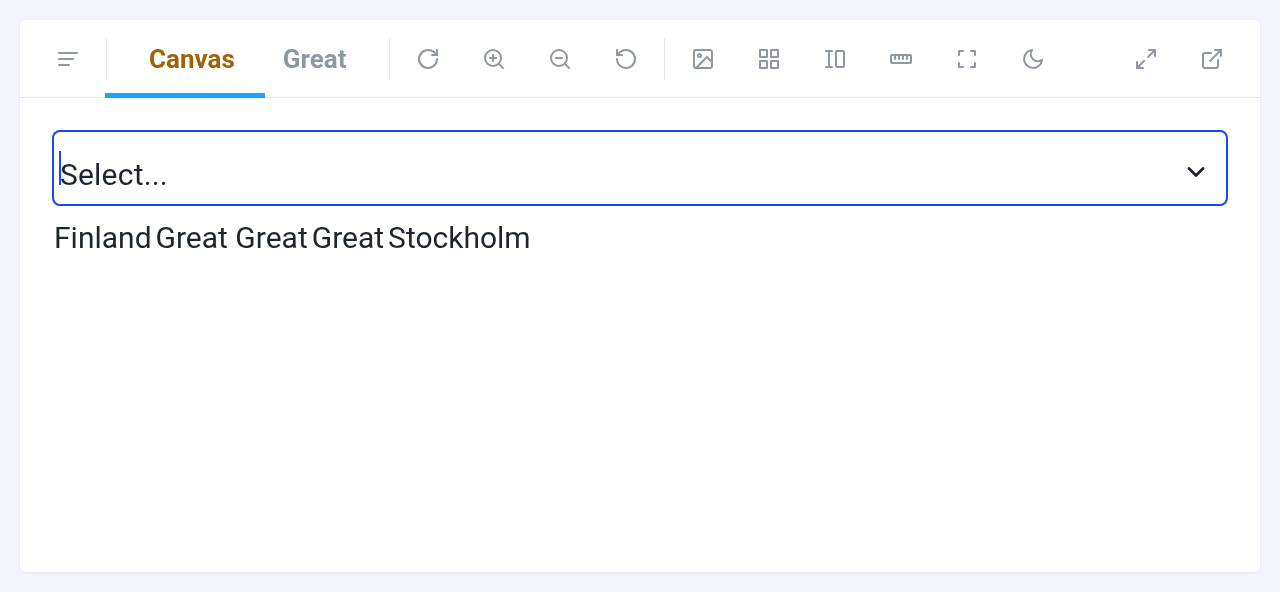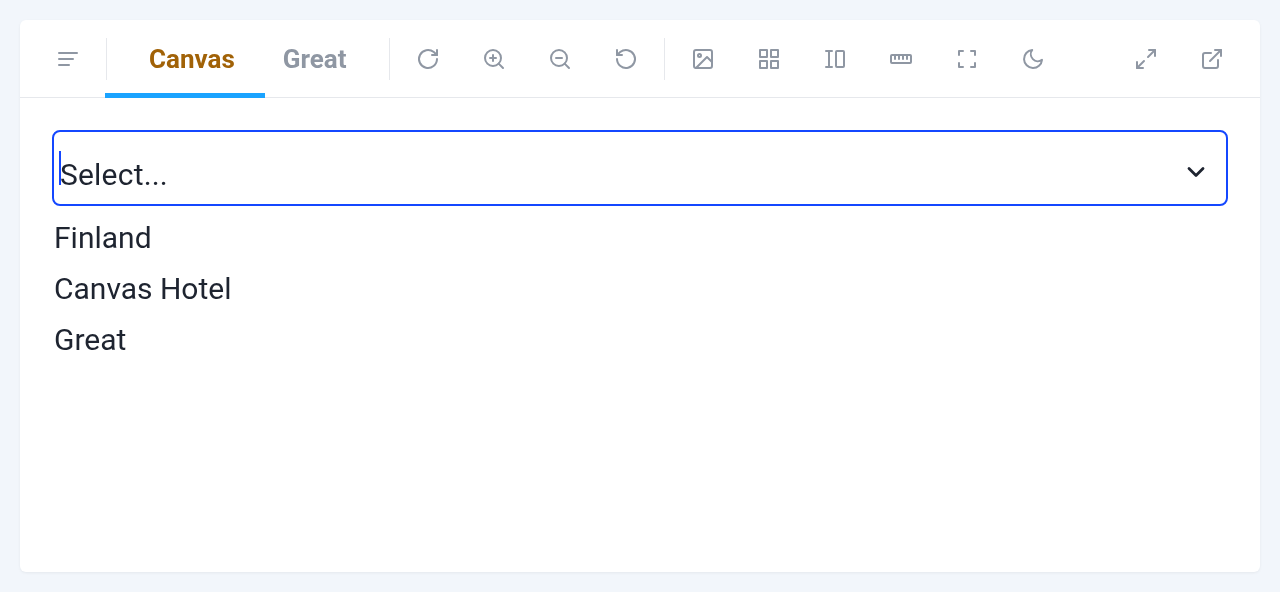--- a/index.html
+++ b/index.html
@@ -116,21 +116,21 @@
     transform: translateY(-50%);
   }
   .chevron-wrap {
     margin-left: auto;
     color: #1e2430;
   }
   .chevron-wrap svg { width: 28px; height: 28px; stroke: currentColor; fill: none; stroke-width: 2.4; stroke-linecap: round; stroke-linejoin: round;}
   .options {
     margin-top: 6px;
     display: flex;
-    flex-direction: column;
+    flex-direction: row;
   }
   .option {
     font-size: 30px;
     color: #1e2430;
     padding: 8px 2px;
     cursor: pointer;
     font-weight: 400;
   }
 </style>
 </head>
@@ -267,19 +267,20 @@
       <span class="select-placeholder">Select...</span>
       <span class="chevron-wrap">
         <svg viewBox="0 0 24 24">
             <polyline points="6 9 12 15 18 9"></polyline>
           </svg>
       </span>
     </div>
 
     <div class="options">
       <div class="option">Finland</div>
-      <div class="option">Canvas Hotel</div>
+      <div class="option">Great Great</div>
       <div class="option">Great</div>
+      <div class="option">Stockholm</div>
     </div>
 
   </div>
 
 </div>
 
 </body></html>

